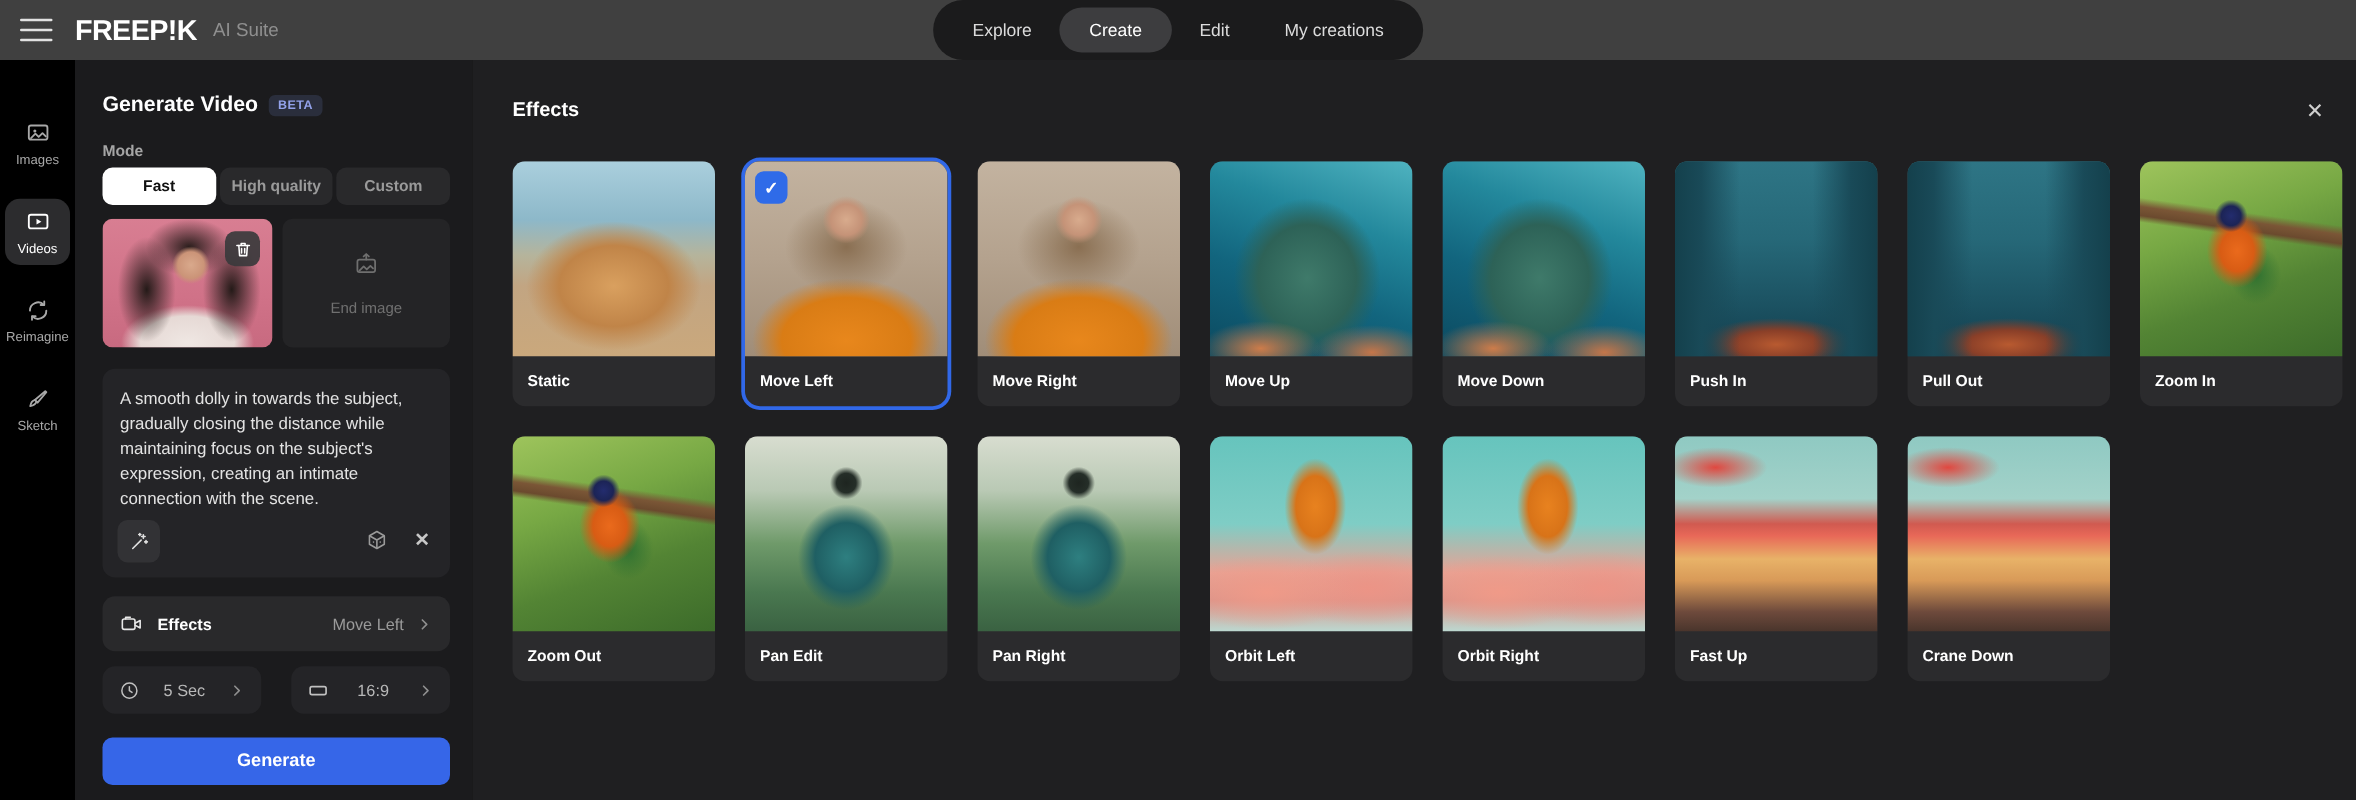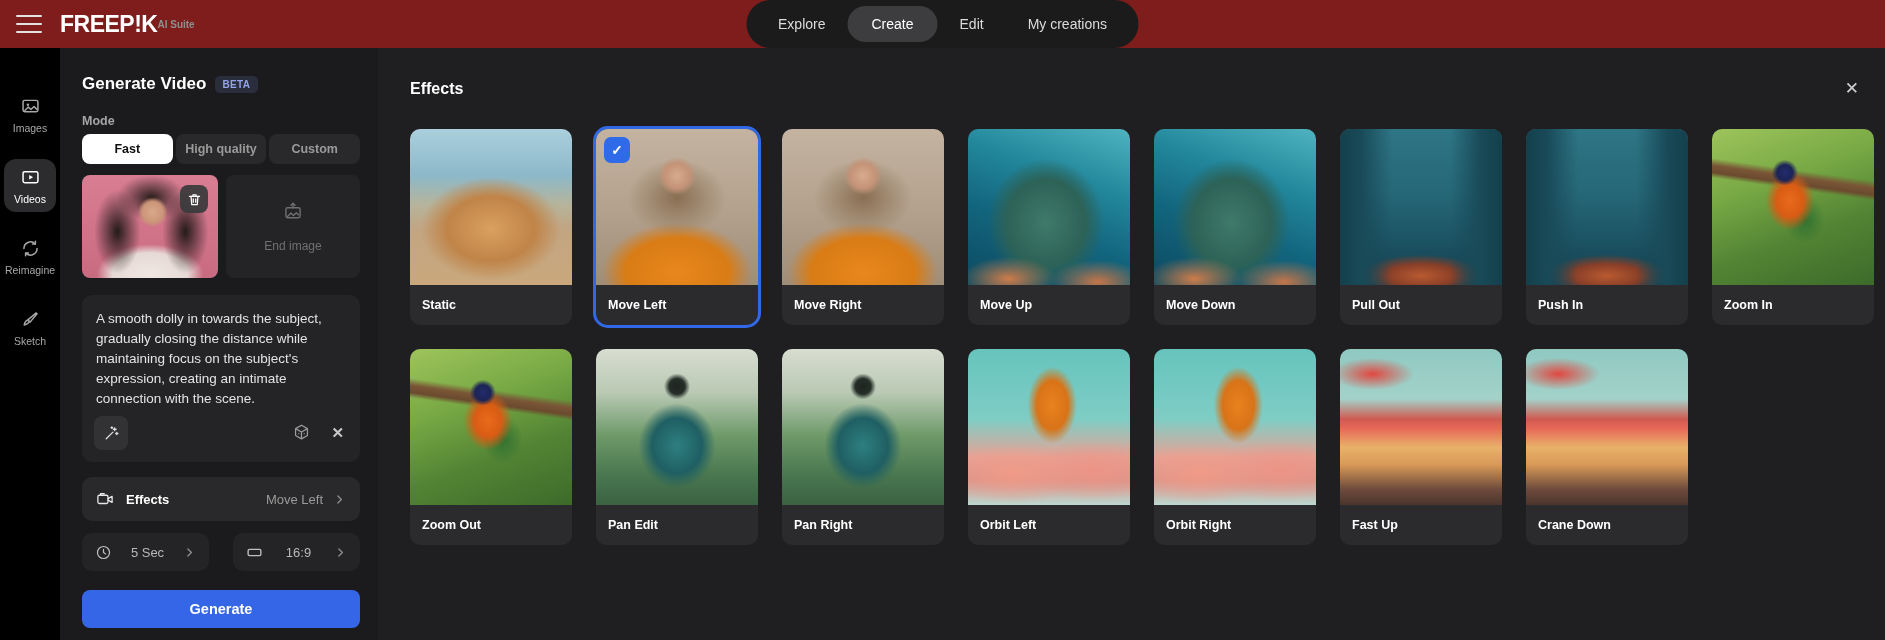--- a/index.html
+++ b/index.html
@@ -1,24 +1,24 @@
 <!DOCTYPE html>
 <html><head>
 <meta charset="utf-8">
 <style>
   * { margin:0; padding:0; box-sizing:border-box; }
   html,body { width:1885px; height:640px; background:#131313; overflow:hidden;
               font-family:"Liberation Sans", sans-serif; color:#e8e8e8; }
 
   
-  .topbar { position:relative; height:48px; background:#7f1d1d; display:flex; align-items:center; }
+  .topbar { position:relative; height:48px; background:#404040; display:flex; align-items:center; }
   .burger { width:26px; height:18px; margin-left:16px; display:flex; flex-direction:column; justify-content:space-between; cursor:pointer; }
   .burger span { display:block; height:2.4px; background:#e2e2e2; border-radius:2px; }
   .logo { margin-left:18px; font-size:23px; font-weight:800; letter-spacing:-0.5px; color:#ffffff; }
-  .suite { margin-left:0; font-size:10px; font-weight:700; color:#8f8f8f; }
+  .suite { margin-left:13px; font-size:15px; font-weight:400; color:#8f8f8f; }
   .navpill { position:absolute; left:50%; top:0; transform:translateX(-50%); height:48px;
              background:#1b1b1c; border-radius:24px; display:flex; align-items:center; padding:0 10px; }
   .navitem { padding:0 22px; font-size:14px; color:#dcdcdc; height:48px; display:flex; align-items:center; cursor:pointer; }
   .navitem.active { background:#3d3d3f; color:#ffffff; border-radius:20px; height:36px; padding:0 24px; }
 
   
   .mainrow { display:flex; height:592px; }
 
   
   .rail { width:60px; background:#000000; padding-top:40px; display:flex; flex-direction:column; align-items:center; gap:18px; }
@@ -321,25 +321,25 @@
       <div class="card">
         <div class="thumb t-underwater"></div>
         <div class="cardlabel">Move Up</div>
       </div>
       <div class="card">
         <div class="thumb t-underwater"></div>
         <div class="cardlabel">Move Down</div>
       </div>
       <div class="card">
         <div class="thumb t-towers"></div>
+        <div class="cardlabel">Push In</div>
+      </div>
+      <div class="card">
+        <div class="thumb t-towers"></div>
         <div class="cardlabel">Pull Out</div>
-      </div>
-      <div class="card">
-        <div class="thumb t-towers"></div>
-        <div class="cardlabel">Push In</div>
       </div>
       <div class="card">
         <div class="thumb t-bird"></div>
         <div class="cardlabel">Zoom In</div>
       </div>
       <div class="card">
         <div class="thumb t-bird"></div>
         <div class="cardlabel">Zoom Out</div>
       </div>
       <div class="card">

